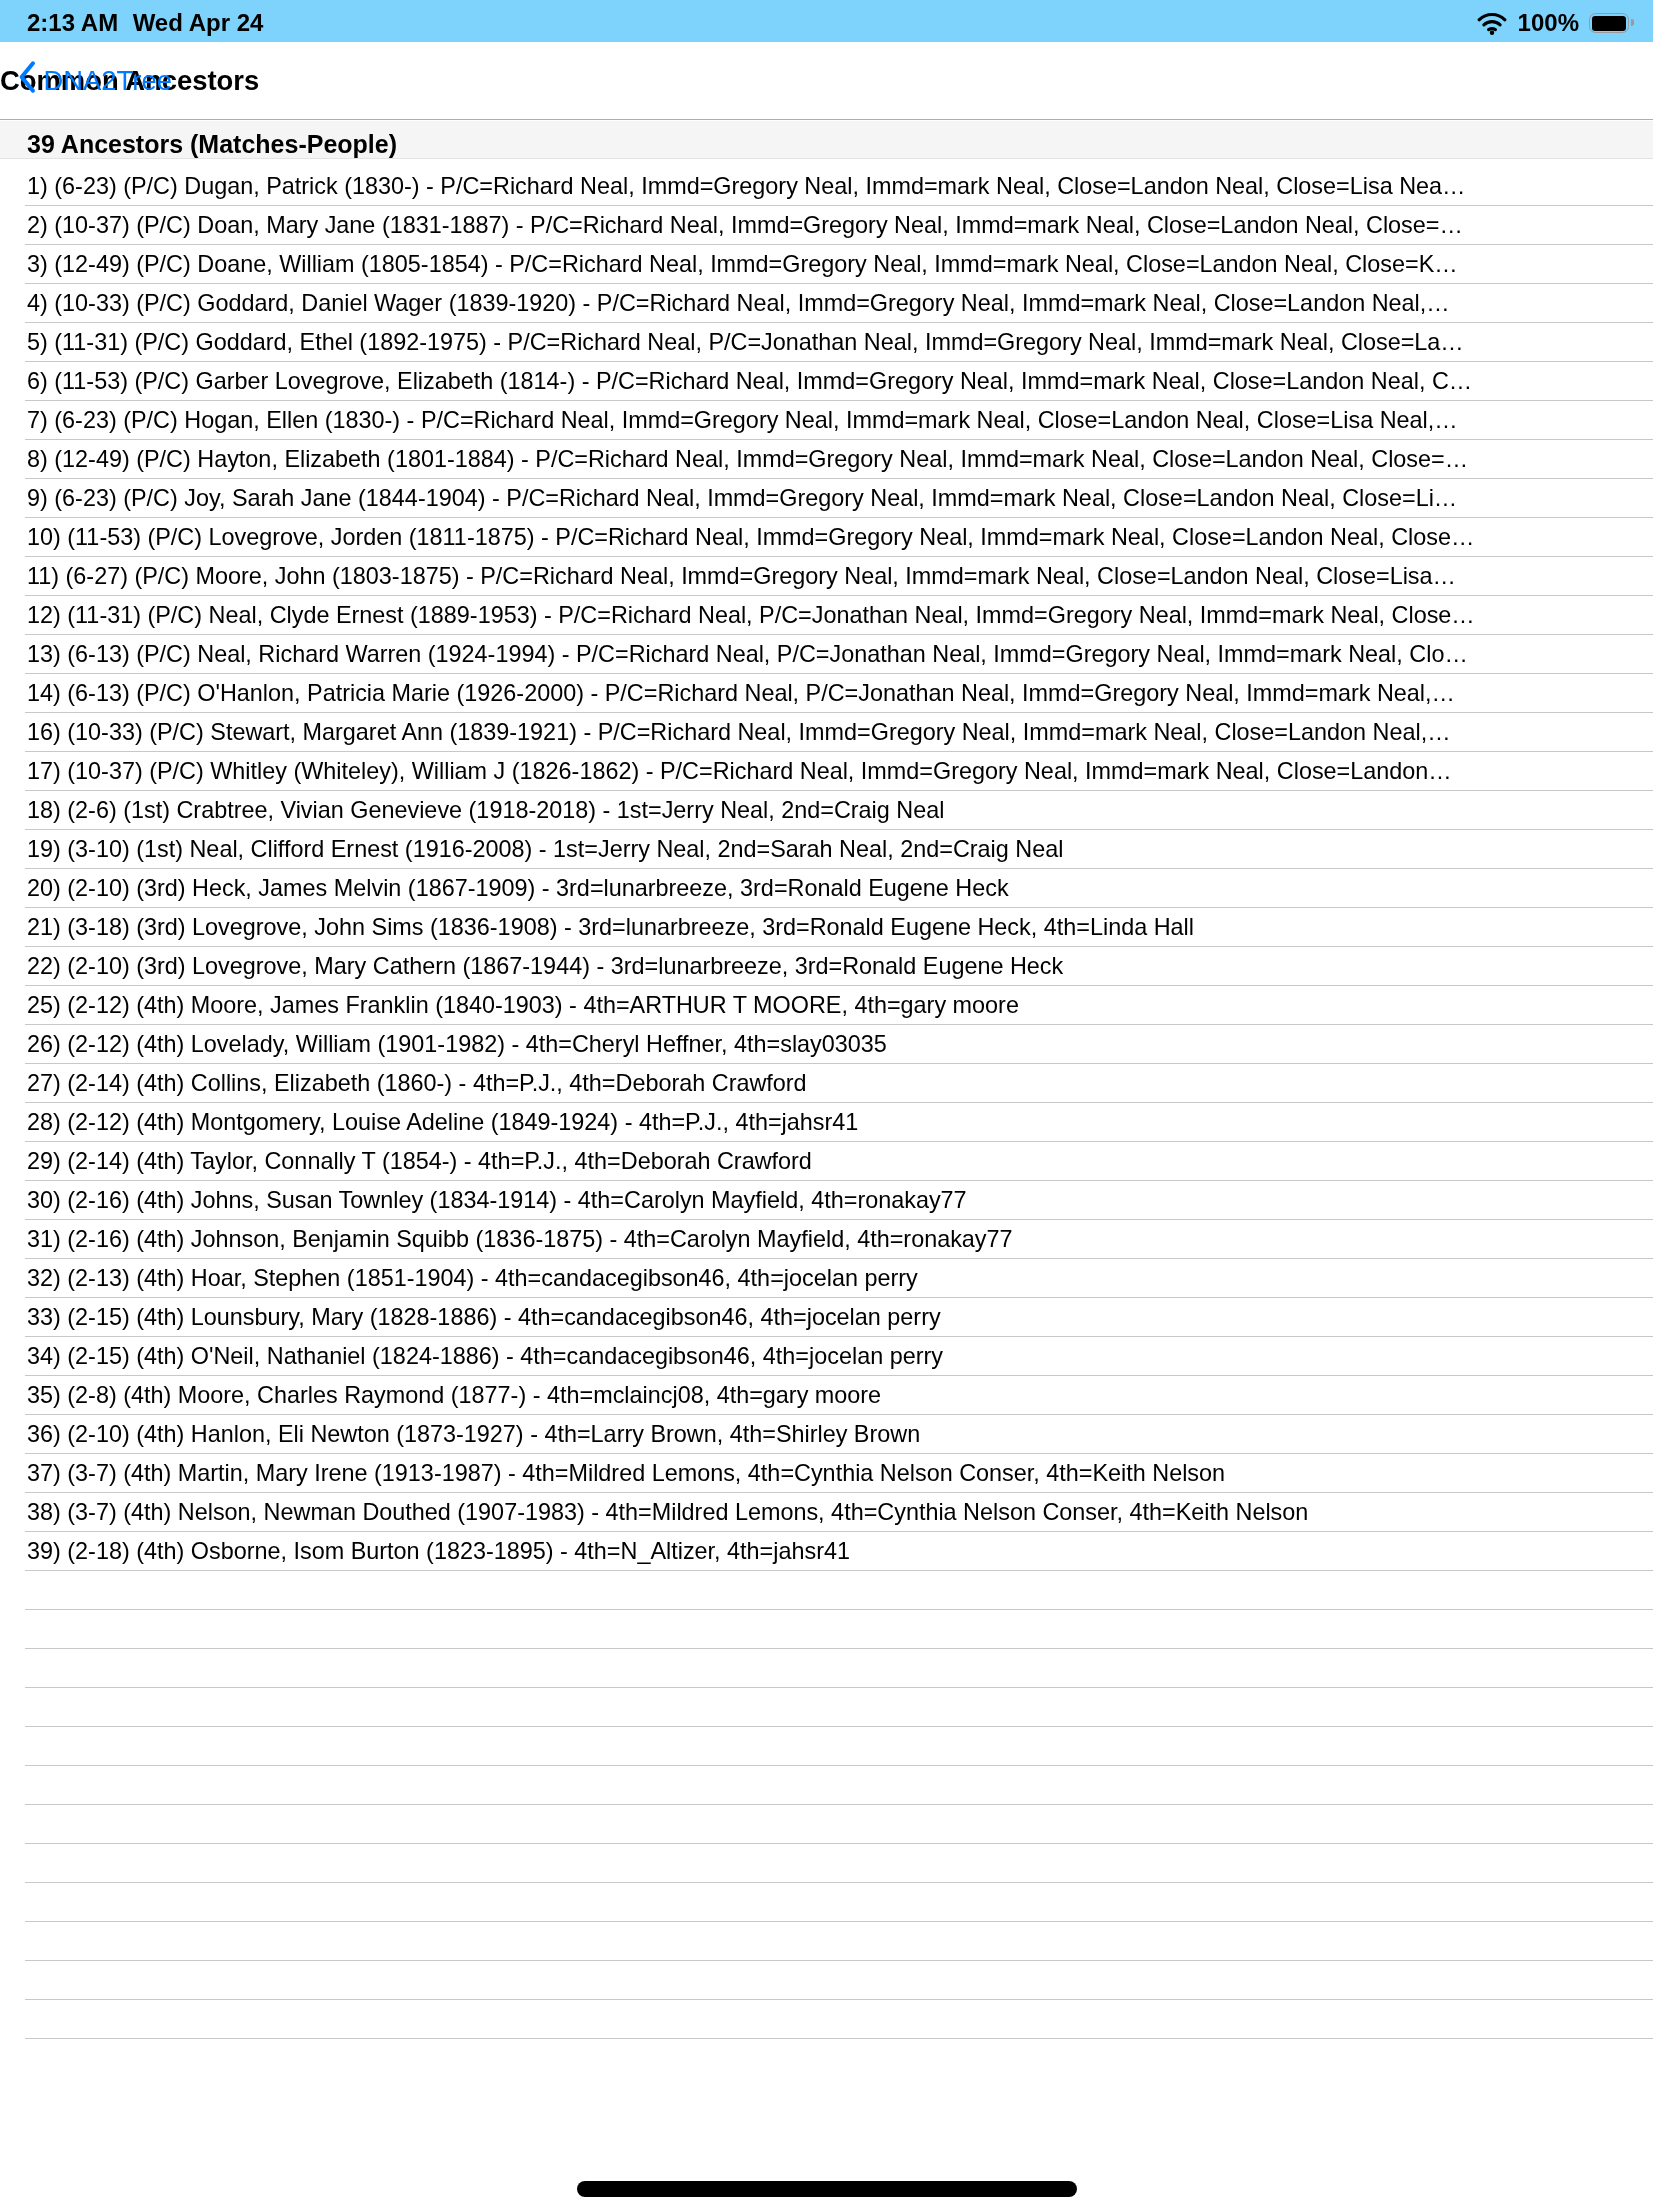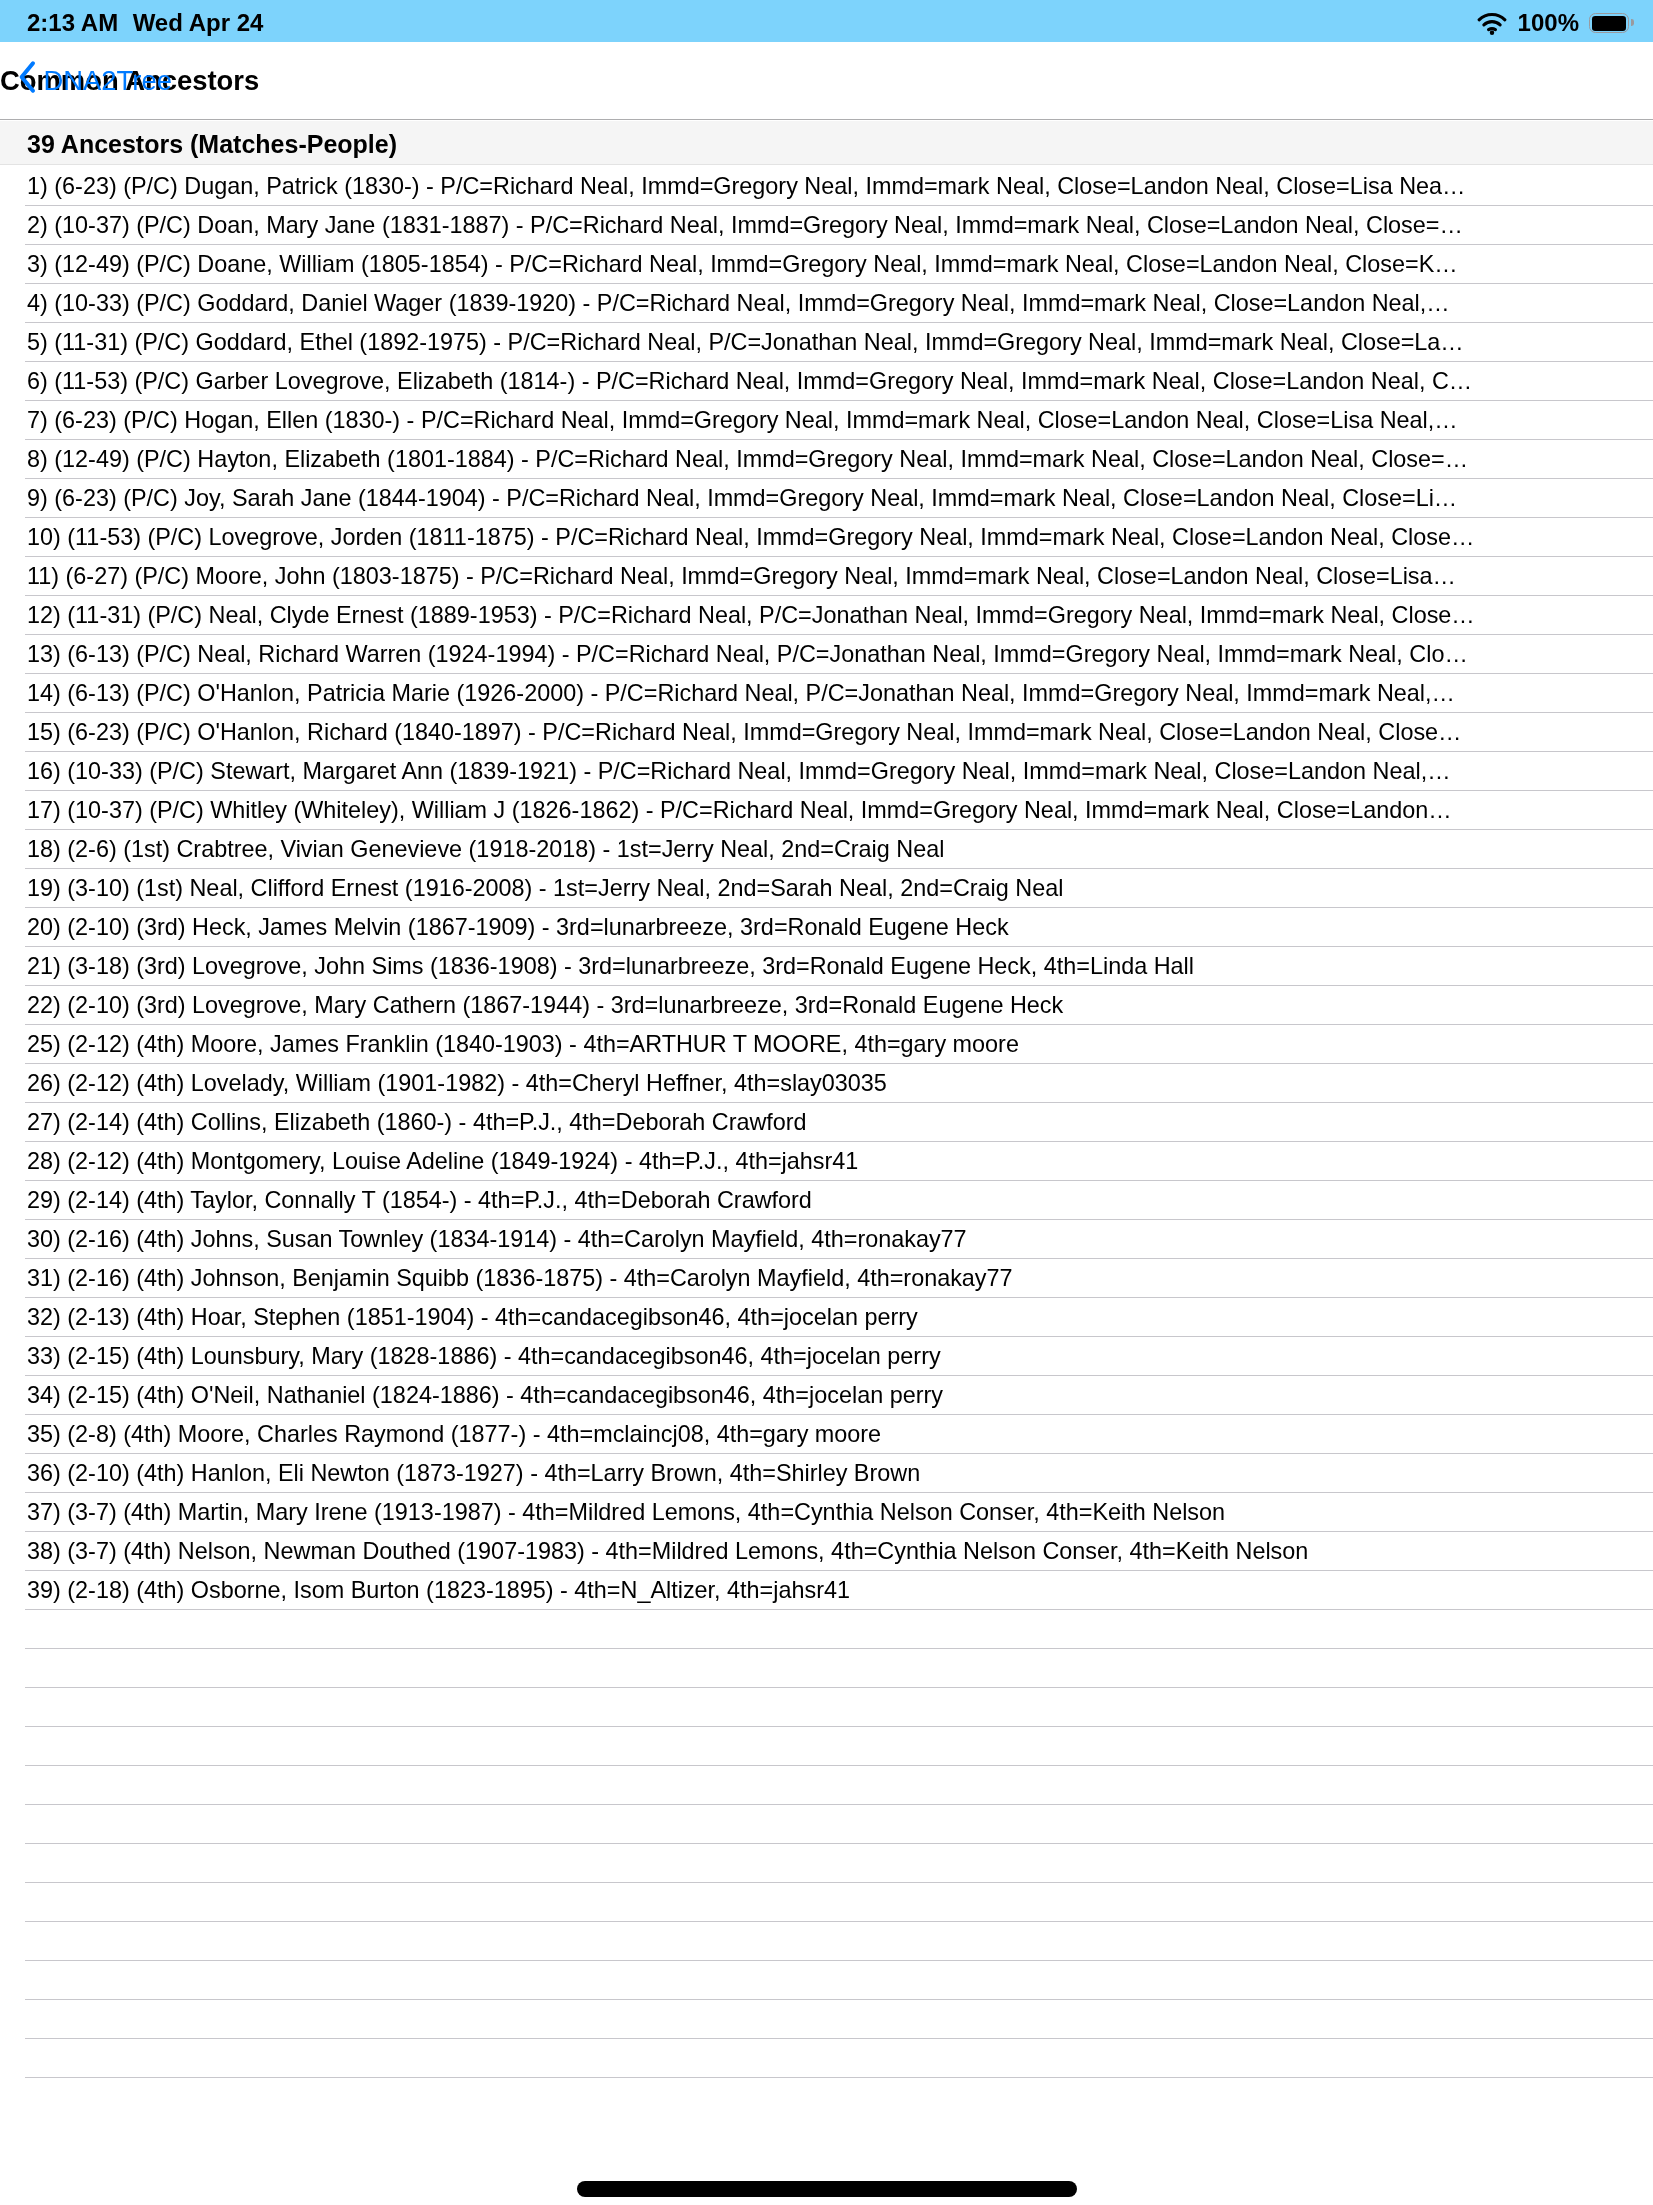--- a/index.html
+++ b/index.html
@@ -40,21 +40,21 @@
   .nav-title {
     position:absolute; left:0; right:0; top:0; height:77px; line-height:77px;
     text-align:left; font-size:27.4px; font-weight:600;
   }
   .back-button {
     position:absolute; left:16px; top:0; height:77px;
     display:flex; align-items:center; gap:6.5px;
     color:#007aff; font-size:27.4px; cursor:pointer;
   }
   .section-header {
-    position:absolute; top:121px; left:0; right:0; height:44px;
+    position:absolute; top:121px; left:0; right:0; height:38px;
     background:#f5f5f5; border-bottom:0.8px solid rgba(0,0,0,0.07);
     line-height:46px; padding-left:27px; box-sizing:border-box;
     font-size:25px; font-weight:700; color:#000;
   }
   .list { position:absolute; top:167px; left:0; right:0; }
   .row {
     height:39px; line-height:39px;
     font-size:23.4px; color:#000;
     padding-left:27px; 
     white-space:nowrap; overflow:hidden;
@@ -120,21 +120,20 @@
     <div class="row">5) (11-31) (P/C) Goddard, Ethel (1892-1975) - P/C=Richard Neal, P/C=Jonathan Neal, Immd=Gregory Neal, Immd=mark Neal, Close=La…</div>
     <div class="row">6) (11-53) (P/C) Garber Lovegrove, Elizabeth (1814-) - P/C=Richard Neal, Immd=Gregory Neal, Immd=mark Neal, Close=Landon Neal, C…</div>
     <div class="row">7) (6-23) (P/C) Hogan, Ellen (1830-) - P/C=Richard Neal, Immd=Gregory Neal, Immd=mark Neal, Close=Landon Neal, Close=Lisa Neal,…</div>
     <div class="row">8) (12-49) (P/C) Hayton, Elizabeth (1801-1884) - P/C=Richard Neal, Immd=Gregory Neal, Immd=mark Neal, Close=Landon Neal, Close=…</div>
     <div class="row">9) (6-23) (P/C) Joy, Sarah Jane (1844-1904) - P/C=Richard Neal, Immd=Gregory Neal, Immd=mark Neal, Close=Landon Neal, Close=Li…</div>
     <div class="row">10) (11-53) (P/C) Lovegrove, Jorden (1811-1875) - P/C=Richard Neal, Immd=Gregory Neal, Immd=mark Neal, Close=Landon Neal, Close…</div>
     <div class="row">11) (6-27) (P/C) Moore, John (1803-1875) - P/C=Richard Neal, Immd=Gregory Neal, Immd=mark Neal, Close=Landon Neal, Close=Lisa…</div>
     <div class="row">12) (11-31) (P/C) Neal, Clyde Ernest (1889-1953) - P/C=Richard Neal, P/C=Jonathan Neal, Immd=Gregory Neal, Immd=mark Neal, Close…</div>
     <div class="row">13) (6-13) (P/C) Neal, Richard Warren (1924-1994) - P/C=Richard Neal, P/C=Jonathan Neal, Immd=Gregory Neal, Immd=mark Neal, Clo…</div>
     <div class="row">14) (6-13) (P/C) O'Hanlon, Patricia Marie (1926-2000) - P/C=Richard Neal, P/C=Jonathan Neal, Immd=Gregory Neal, Immd=mark Neal,…</div>
-    <div class="row">15) (6-23) (P/C) O'Hanlon, Richard (1840-1897) - P/C=Richard Neal, Immd=Gregory Neal, Immd=mark Neal, Close=Landon Neal, Close…</div>
     <div class="row">16) (10-33) (P/C) Stewart, Margaret Ann (1839-1921) - P/C=Richard Neal, Immd=Gregory Neal, Immd=mark Neal, Close=Landon Neal,…</div>
     <div class="row">17) (10-37) (P/C) Whitley (Whiteley), William J (1826-1862) - P/C=Richard Neal, Immd=Gregory Neal, Immd=mark Neal, Close=Landon…</div>
     <div class="row">18) (2-6) (1st) Crabtree, Vivian Genevieve (1918-2018) - 1st=Jerry Neal, 2nd=Craig Neal</div>
     <div class="row">19) (3-10) (1st) Neal, Clifford Ernest (1916-2008) - 1st=Jerry Neal, 2nd=Sarah Neal, 2nd=Craig Neal</div>
     <div class="row">20) (2-10) (3rd) Heck, James Melvin (1867-1909) - 3rd=lunarbreeze, 3rd=Ronald Eugene Heck</div>
     <div class="row">21) (3-18) (3rd) Lovegrove, John Sims (1836-1908) - 3rd=lunarbreeze, 3rd=Ronald Eugene Heck, 4th=Linda Hall</div>
     <div class="row">22) (2-10) (3rd) Lovegrove, Mary Cathern (1867-1944) - 3rd=lunarbreeze, 3rd=Ronald Eugene Heck</div>
     <div class="row">25) (2-12) (4th) Moore, James Franklin (1840-1903) - 4th=ARTHUR T MOORE, 4th=gary moore</div>
     <div class="row">26) (2-12) (4th) Lovelady, William (1901-1982) - 4th=Cheryl Heffner, 4th=slay03035</div>
     <div class="row">27) (2-14) (4th) Collins, Elizabeth (1860-) - 4th=P.J., 4th=Deborah Crawford</div>

